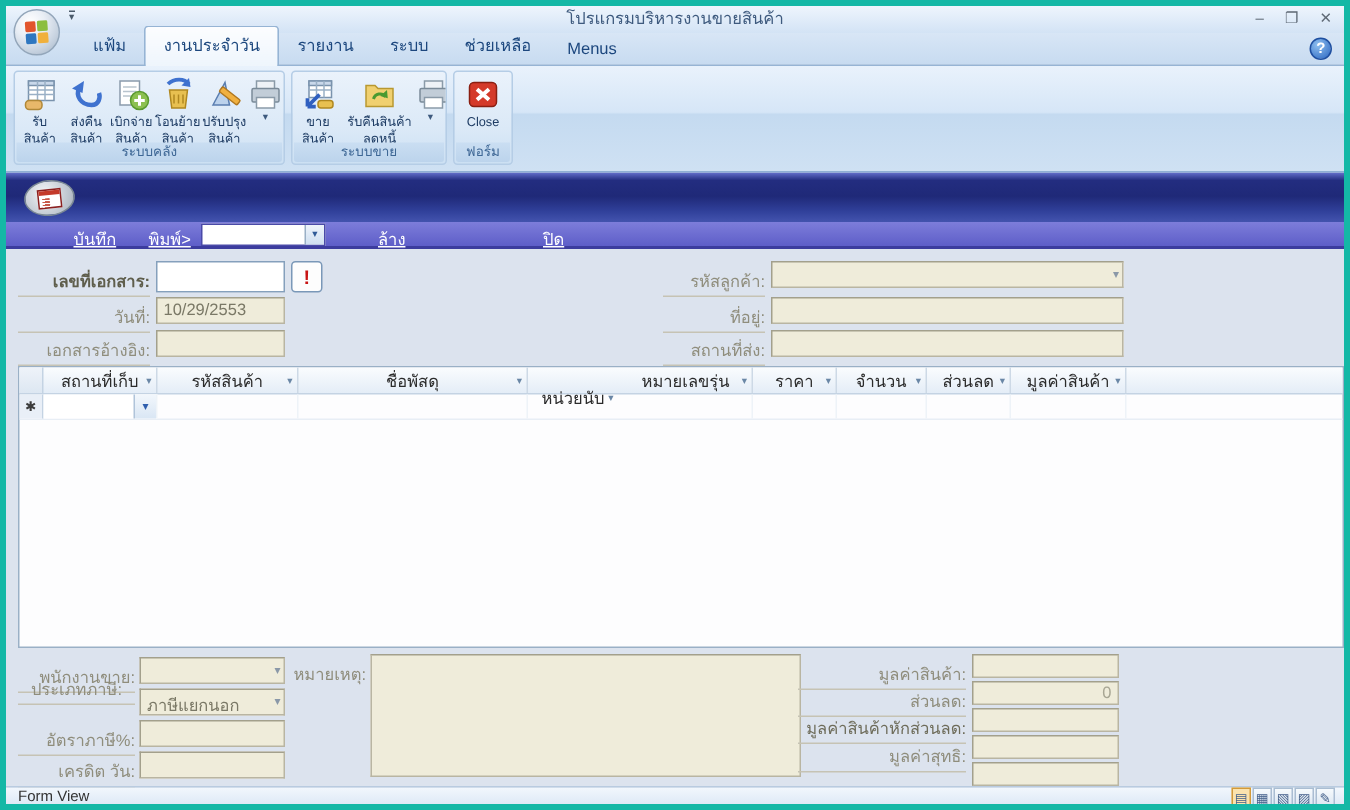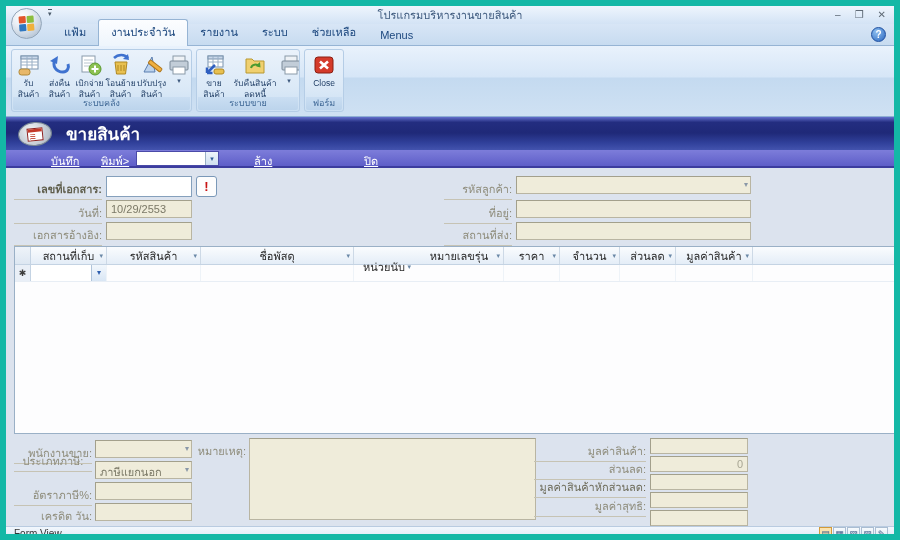--- a/index.html
+++ b/index.html
@@ -1,17 +1,17 @@
 <!DOCTYPE html>
 <html><head>
 <meta charset="utf-8">
 <style>
   * { margin:0; padding:0; box-sizing:border-box; }
   body { width:900px; height:540px; font-family:"Liberation Sans","DejaVu Sans",sans-serif; }
-  .window { position:relative; width:900px; height:540px; border:6px solid #14b8a6; background:#dce3ee; overflow:hidden; }
+  .window { position:relative; width:900px; height:540px; border:4px solid #14b8a6; background:#dce3ee; overflow:hidden; }
 
   
   .titlebar { height:18px; background:linear-gradient(#eef5fd,#d3e3f5); position:relative; }
   .win-title { position:absolute; left:0; right:0; top:0; text-align:center; font-size:11px; color:#3e5a7e; line-height:18px; }
   .win-controls { position:absolute; right:8px; top:1px; display:flex; gap:14px; color:#5f6a76; font-size:10px; line-height:16px; }
   .win-controls span { cursor:default; }
   .office-btn { position:absolute; left:5px; top:2px; width:31px; height:31px; border-radius:50%; z-index:30;
     background:radial-gradient(circle at 35% 28%, #ffffff 0%, #e9eef5 35%, #c4d0de 70%, #9fb0c2 100%);
     border:1px solid #93a6ba; display:flex; align-items:center; justify-content:center; }
   .office-logo { width:15px; height:15px; display:grid; grid-template-columns:7px 7px; grid-template-rows:7px 7px; gap:1px; transform:rotate(-4deg); }
@@ -256,21 +256,20 @@
         <div>Close</div>
       </div>
       <div class="rgroup-label">ฟอร์ม</div>
     </div>
   </div>
 
   <div class="form-header">
     <div class="fh-icon">
         <div class="doc"></div>
       </div>
-    <div class="fh-title">ขายสินค้า</div>
   </div>
 
   <div class="ftoolbar">
     <span class="ftool-link" style="left:45px;">บันทึก</span>
     <span class="ftool-link" style="left:95px;">พิมพ์&gt;</span>
     <div class="ftool-combo">
       <div class="val"></div>
       <div class="arrow">▾</div>
     </div>
     <span class="ftool-link" style="left:248px;">ล้าง</span>

